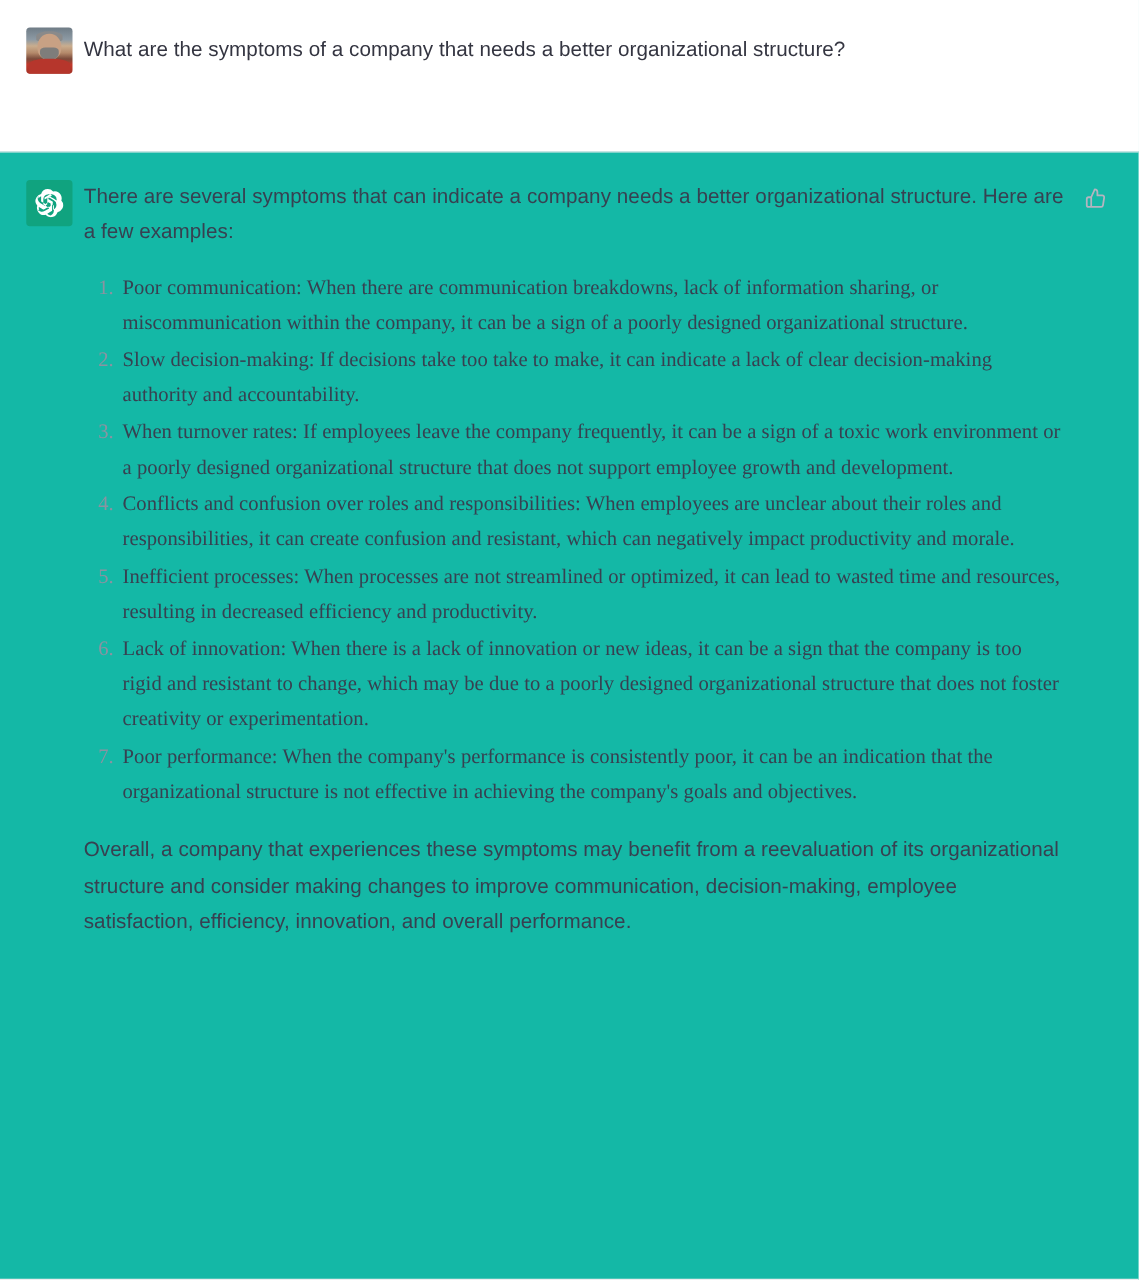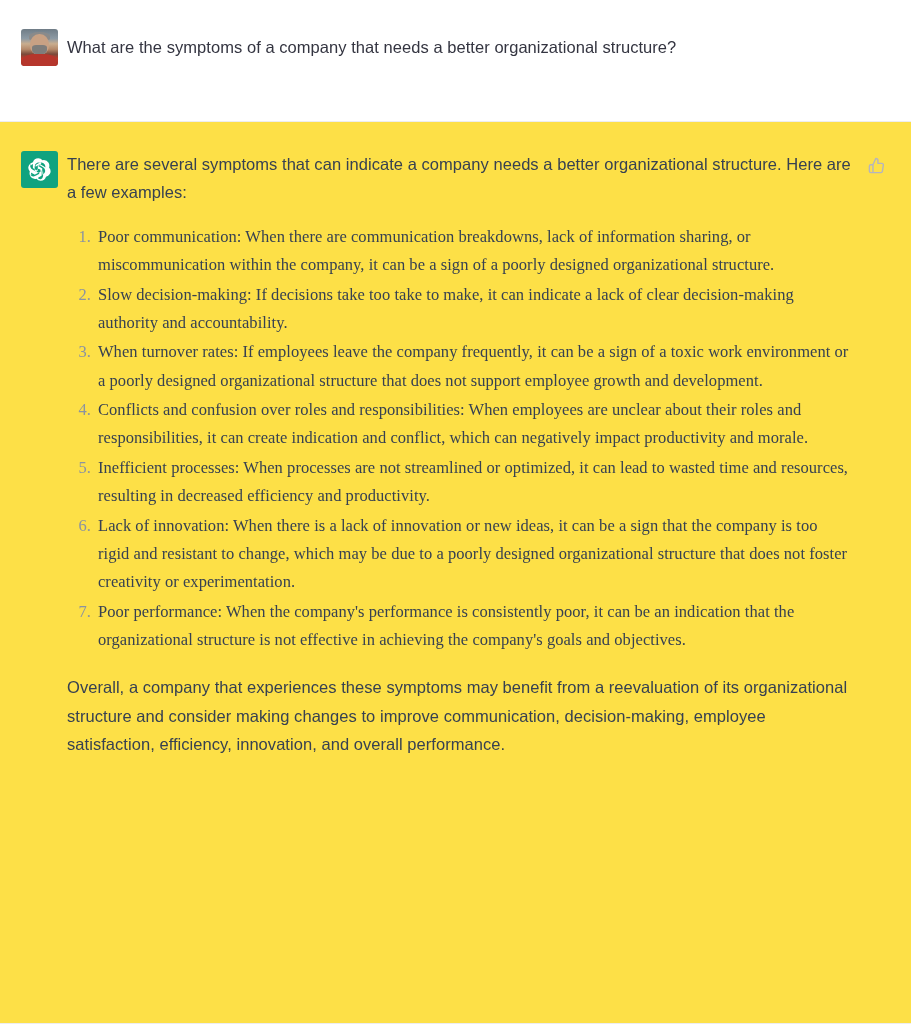--- a/index.html
+++ b/index.html
@@ -27,31 +27,30 @@
     width: 100%;
     box-sizing: border-box;
     display: block;
     position: relative;
   }
   .msg-user {
     background: #ffffff;
     height: 121px;
   }
   .msg-assistant {
-    background: #fde047;
+    background: #14b8a6;
     border-top: 1px solid #ededef;
     border-bottom: 1px solid #ededef;
     flex: 1 1 auto;
   }
 
   .msg-inner {
     display: flex;
     align-items: flex-start;
     padding: 21px 0 0 0;
-    margin-top: 7px;
   }
 
   
   .avatar-col {
     width: 46px;
     min-width: 46px;
     margin-left: 21px;
     padding-top: 1px;
   }
   .avatar {
@@ -220,21 +219,21 @@
         </div>
       </div>
 
       <div class="body-col assistant-body text">
         <div class="para">There are several symptoms that can indicate a company needs a better organizational structure. Here are a few examples:</div>
 
         <ol class="sym-list">
           <li>Poor communication: When there are communication breakdowns, lack of information sharing, or miscommunication within the company, it can be a sign of a poorly designed organizational structure.</li>
           <li>Slow decision-making: If decisions take too take to make, it can indicate a lack of clear decision-making authority and accountability.</li>
           <li>When turnover rates: If employees leave the company frequently, it can be a sign of a toxic work environment or a poorly designed organizational structure that does not support employee growth and development.</li>
-          <li>Conflicts and confusion over roles and responsibilities: When employees are unclear about their roles and responsibilities, it can create indication and conflict, which can negatively impact productivity and morale.</li>
+          <li>Conflicts and confusion over roles and responsibilities: When employees are unclear about their roles and responsibilities, it can create confusion and resistant, which can negatively impact productivity and morale.</li>
           <li>Inefficient processes: When processes are not streamlined or optimized, it can lead to wasted time and resources, resulting in decreased efficiency and productivity.</li>
           <li>Lack of innovation: When there is a lack of innovation or new ideas, it can be a sign that the company is too rigid and resistant to change, which may be due to a poorly designed organizational structure that does not foster creativity or experimentation.</li>
           <li>Poor performance: When the company's performance is consistently poor, it can be an indication that the organizational structure is not effective in achieving the company's goals and objectives.</li>
         </ol>
 
         <div class="para closing">Overall, a company that experiences these symptoms may benefit from a reevaluation of its organizational structure and consider making changes to improve communication, decision-making, employee satisfaction, efficiency, innovation, and overall performance.</div>
       </div>
 
       <div class="actions">
         <button class="icon-btn" aria-label="thumbs up">

